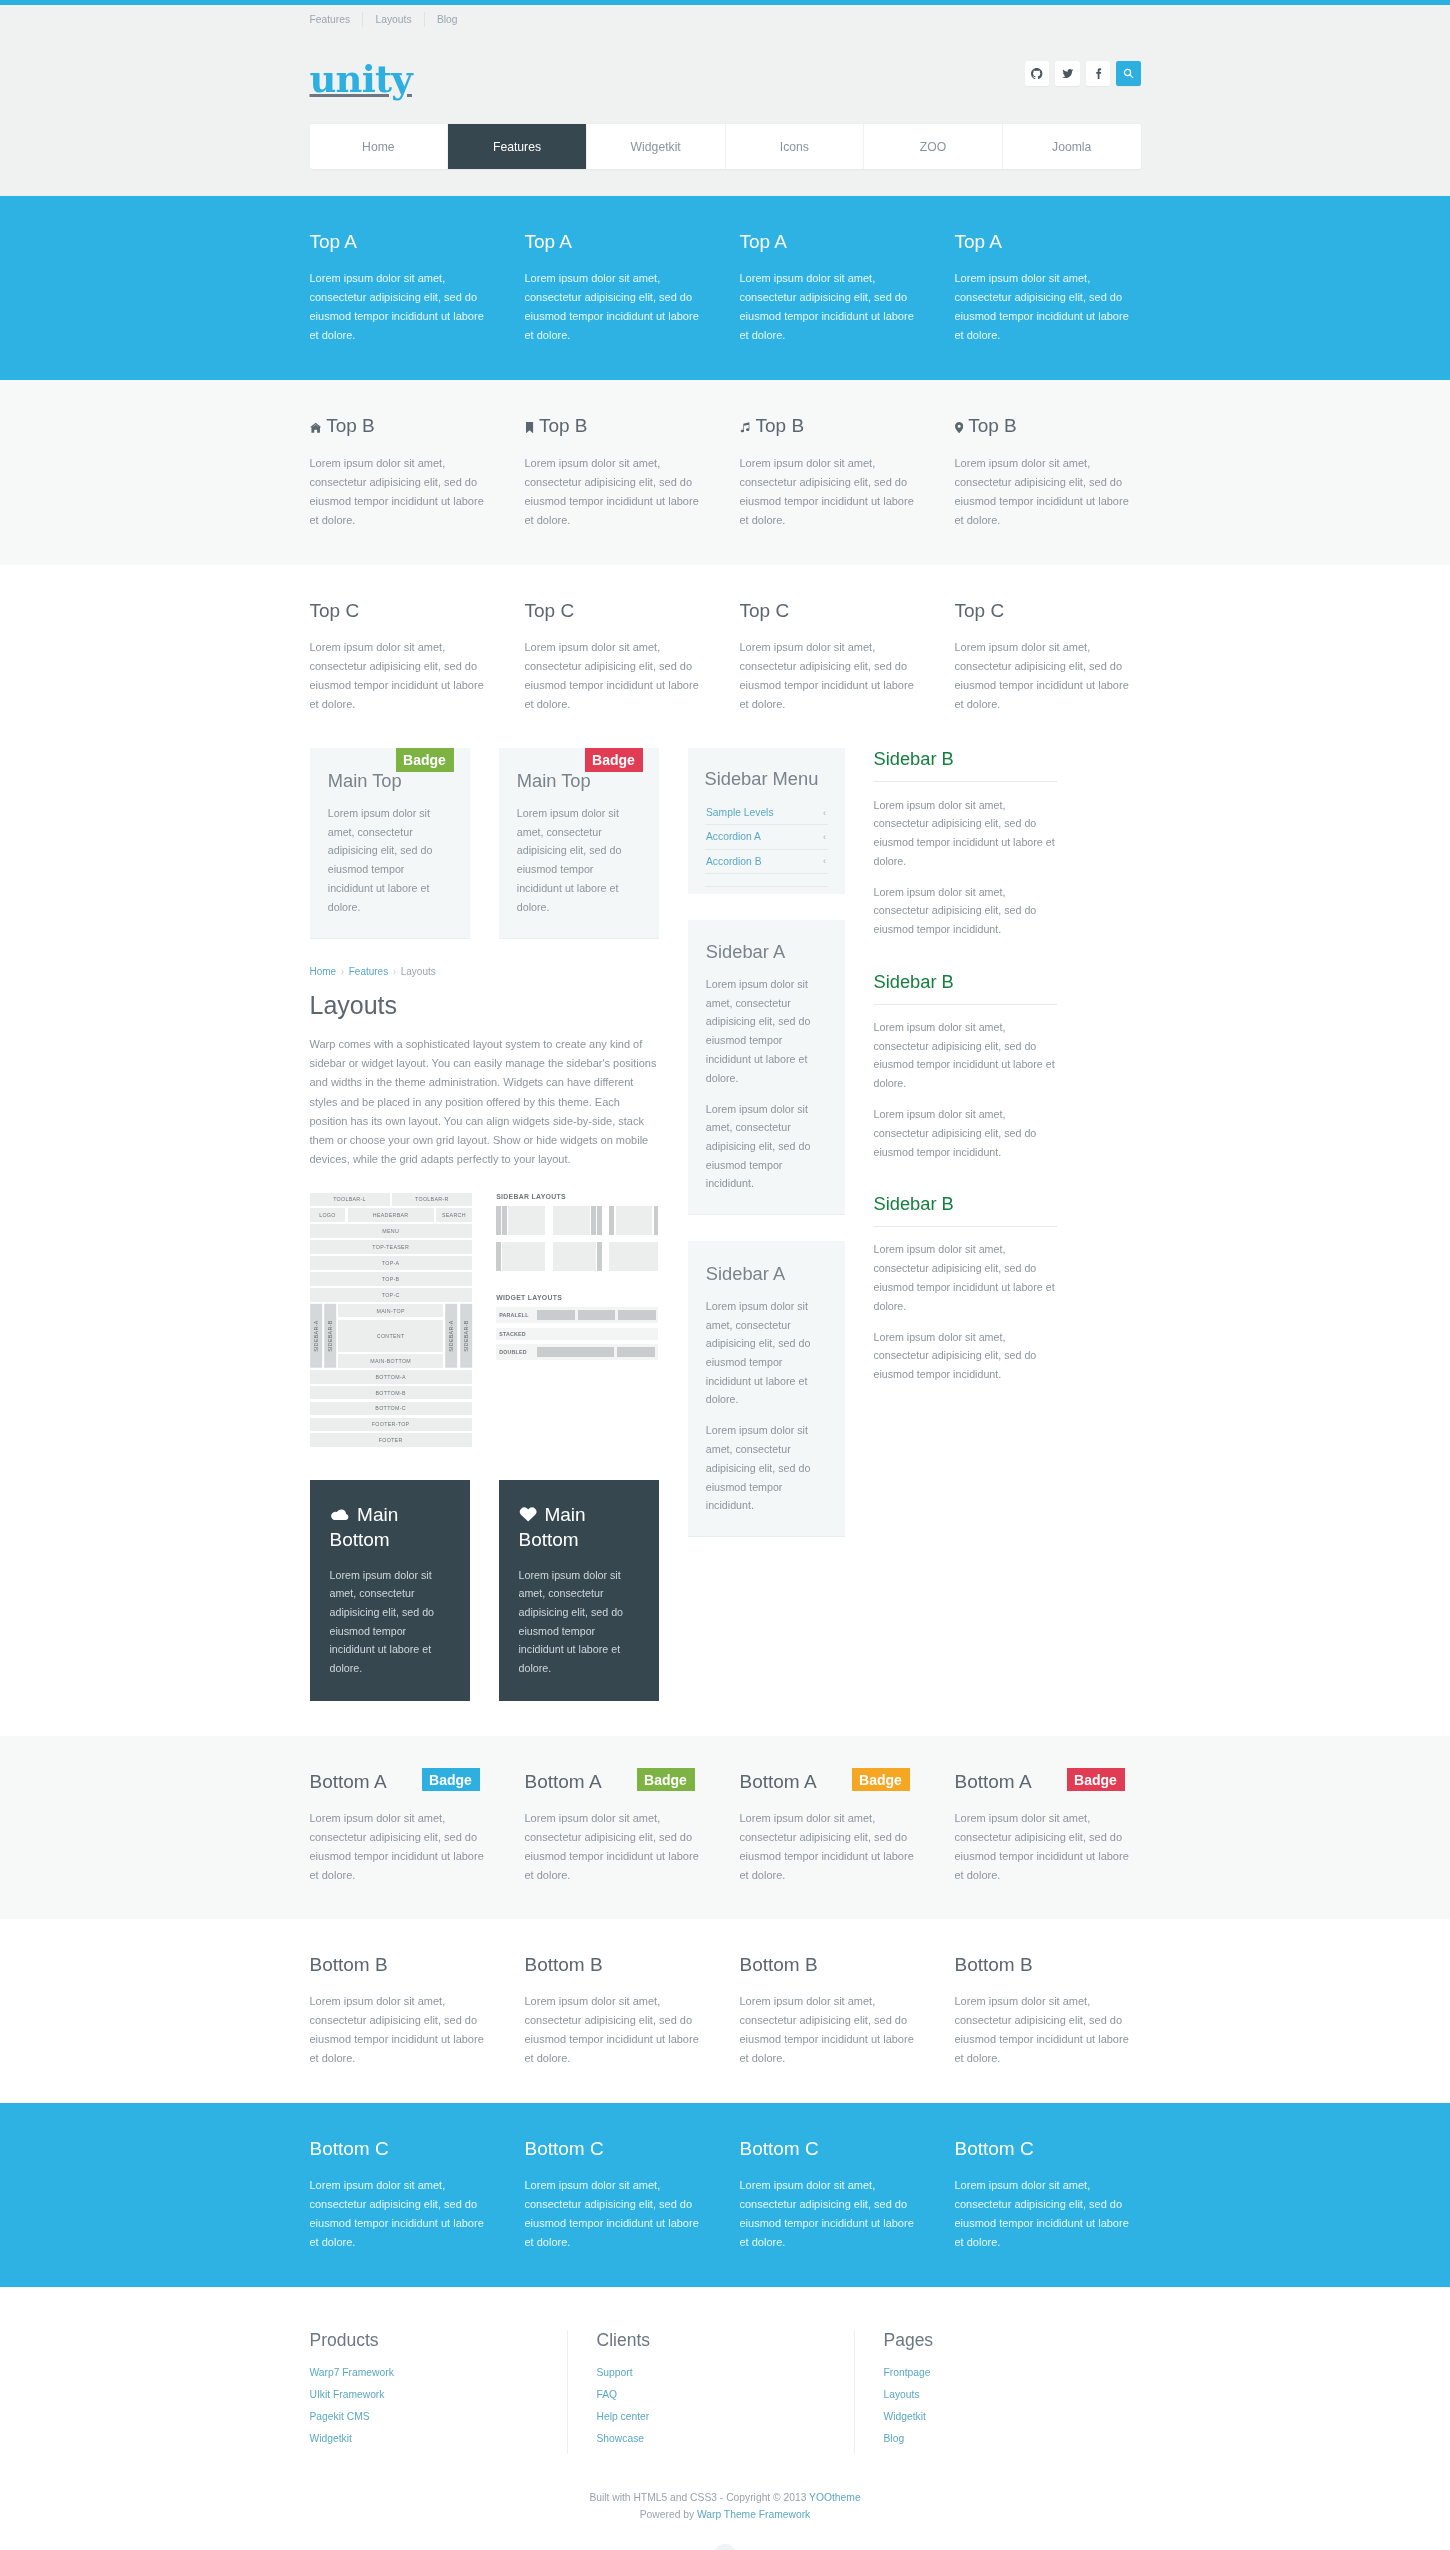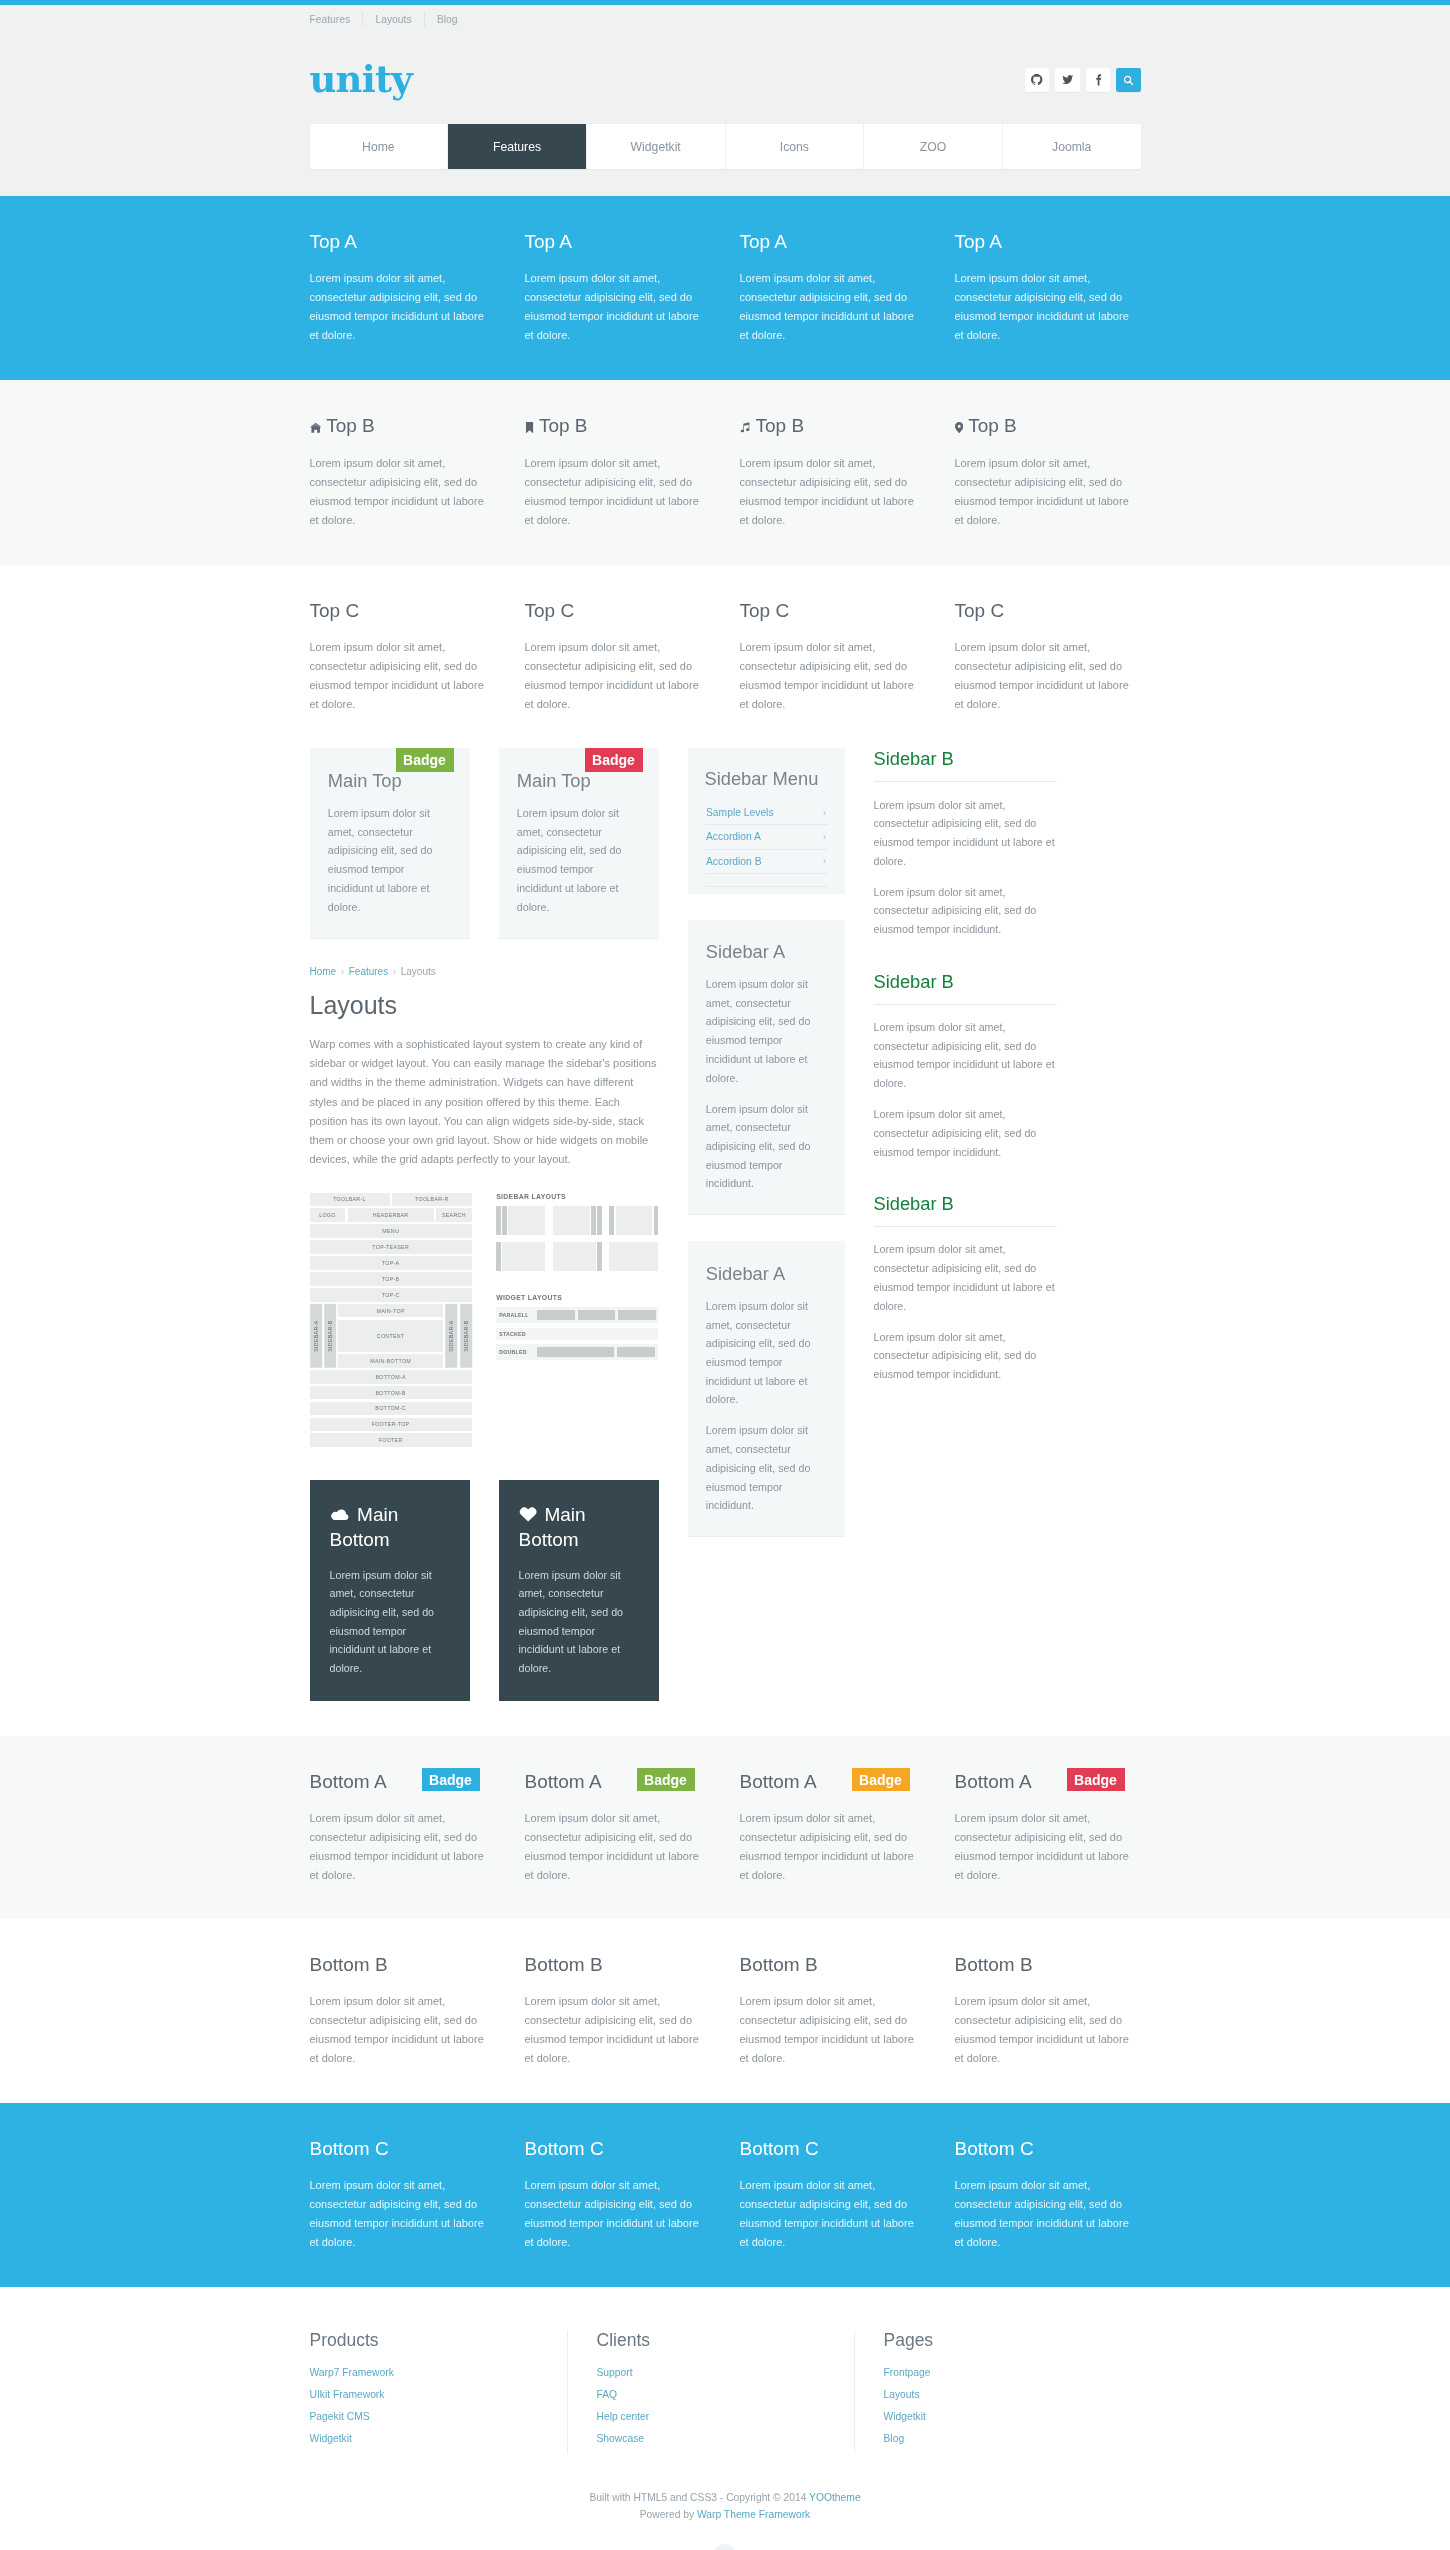--- a/index.html
+++ b/index.html
@@ -21,21 +21,21 @@
   .toolbar-inner { display: flex; align-items: center; gap: 0; }
   .tb-link {
     font-size: 10.3px; color: #9aa6b0; text-decoration: none;
     padding: 0 12.2px; line-height: 15.2px; display: inline-block;
     border-right: 0.8px solid #dfe3e6;
   }
   .tb-link:first-child { padding-left: 0; }
   .tb-link:last-child { border-right: none; }
 
   
-  .header { display: flex; align-items: center; justify-content: space-between; padding: 34px 0 26px 0; }
+  .header { display: flex; justify-content: space-between; padding: 34px 0 26px 0; text-decoration: underline; }
   .logo {
     font-family: "DejaVu Serif", serif;
     font-weight: bold; font-size: 37px; color: #2dafe0;
     letter-spacing: -0.8px; line-height: 1;
   }
   .social { display: flex; gap: 6.1px; }
   .sbtn {
     width: 24.4px; height: 24.4px; background: #fff; border-radius: 2.3px;
     display: flex; align-items: center; justify-content: center;
     color: #4a5560; box-shadow: 0 0.8px 0.8px rgba(0,0,0,.04);
@@ -608,21 +608,21 @@
             <ul>
               <li><a href="#">Frontpage</a></li>
               <li><a href="#">Layouts</a></li>
               <li><a href="#">Widgetkit</a></li>
               <li><a href="#">Blog</a></li>
             </ul>
           </div>
         </div>
       <div class="copy">
         <div>
-          <span>Built with HTML5 and CSS3 - Copyright © 2014 </span><a href="#">YOOtheme</a>
+          <span>Built with HTML5 and CSS3 - Copyright © 2013 </span><a href="#">YOOtheme</a>
         </div>
         <div>
           <span>Powered by </span><a href="#">Warp Theme Framework</a>
         </div>
         <div class="totop">
           <svg width="9.1" height="9.1" viewBox="0 0 12 12" fill="none" stroke="currentColor" stroke-width="1.5">
               <polyline points="2.5,7.5 6,4 9.5,7.5" stroke-linecap="round" stroke-linejoin="round"></polyline>
             </svg>
         </div>
       </div>

